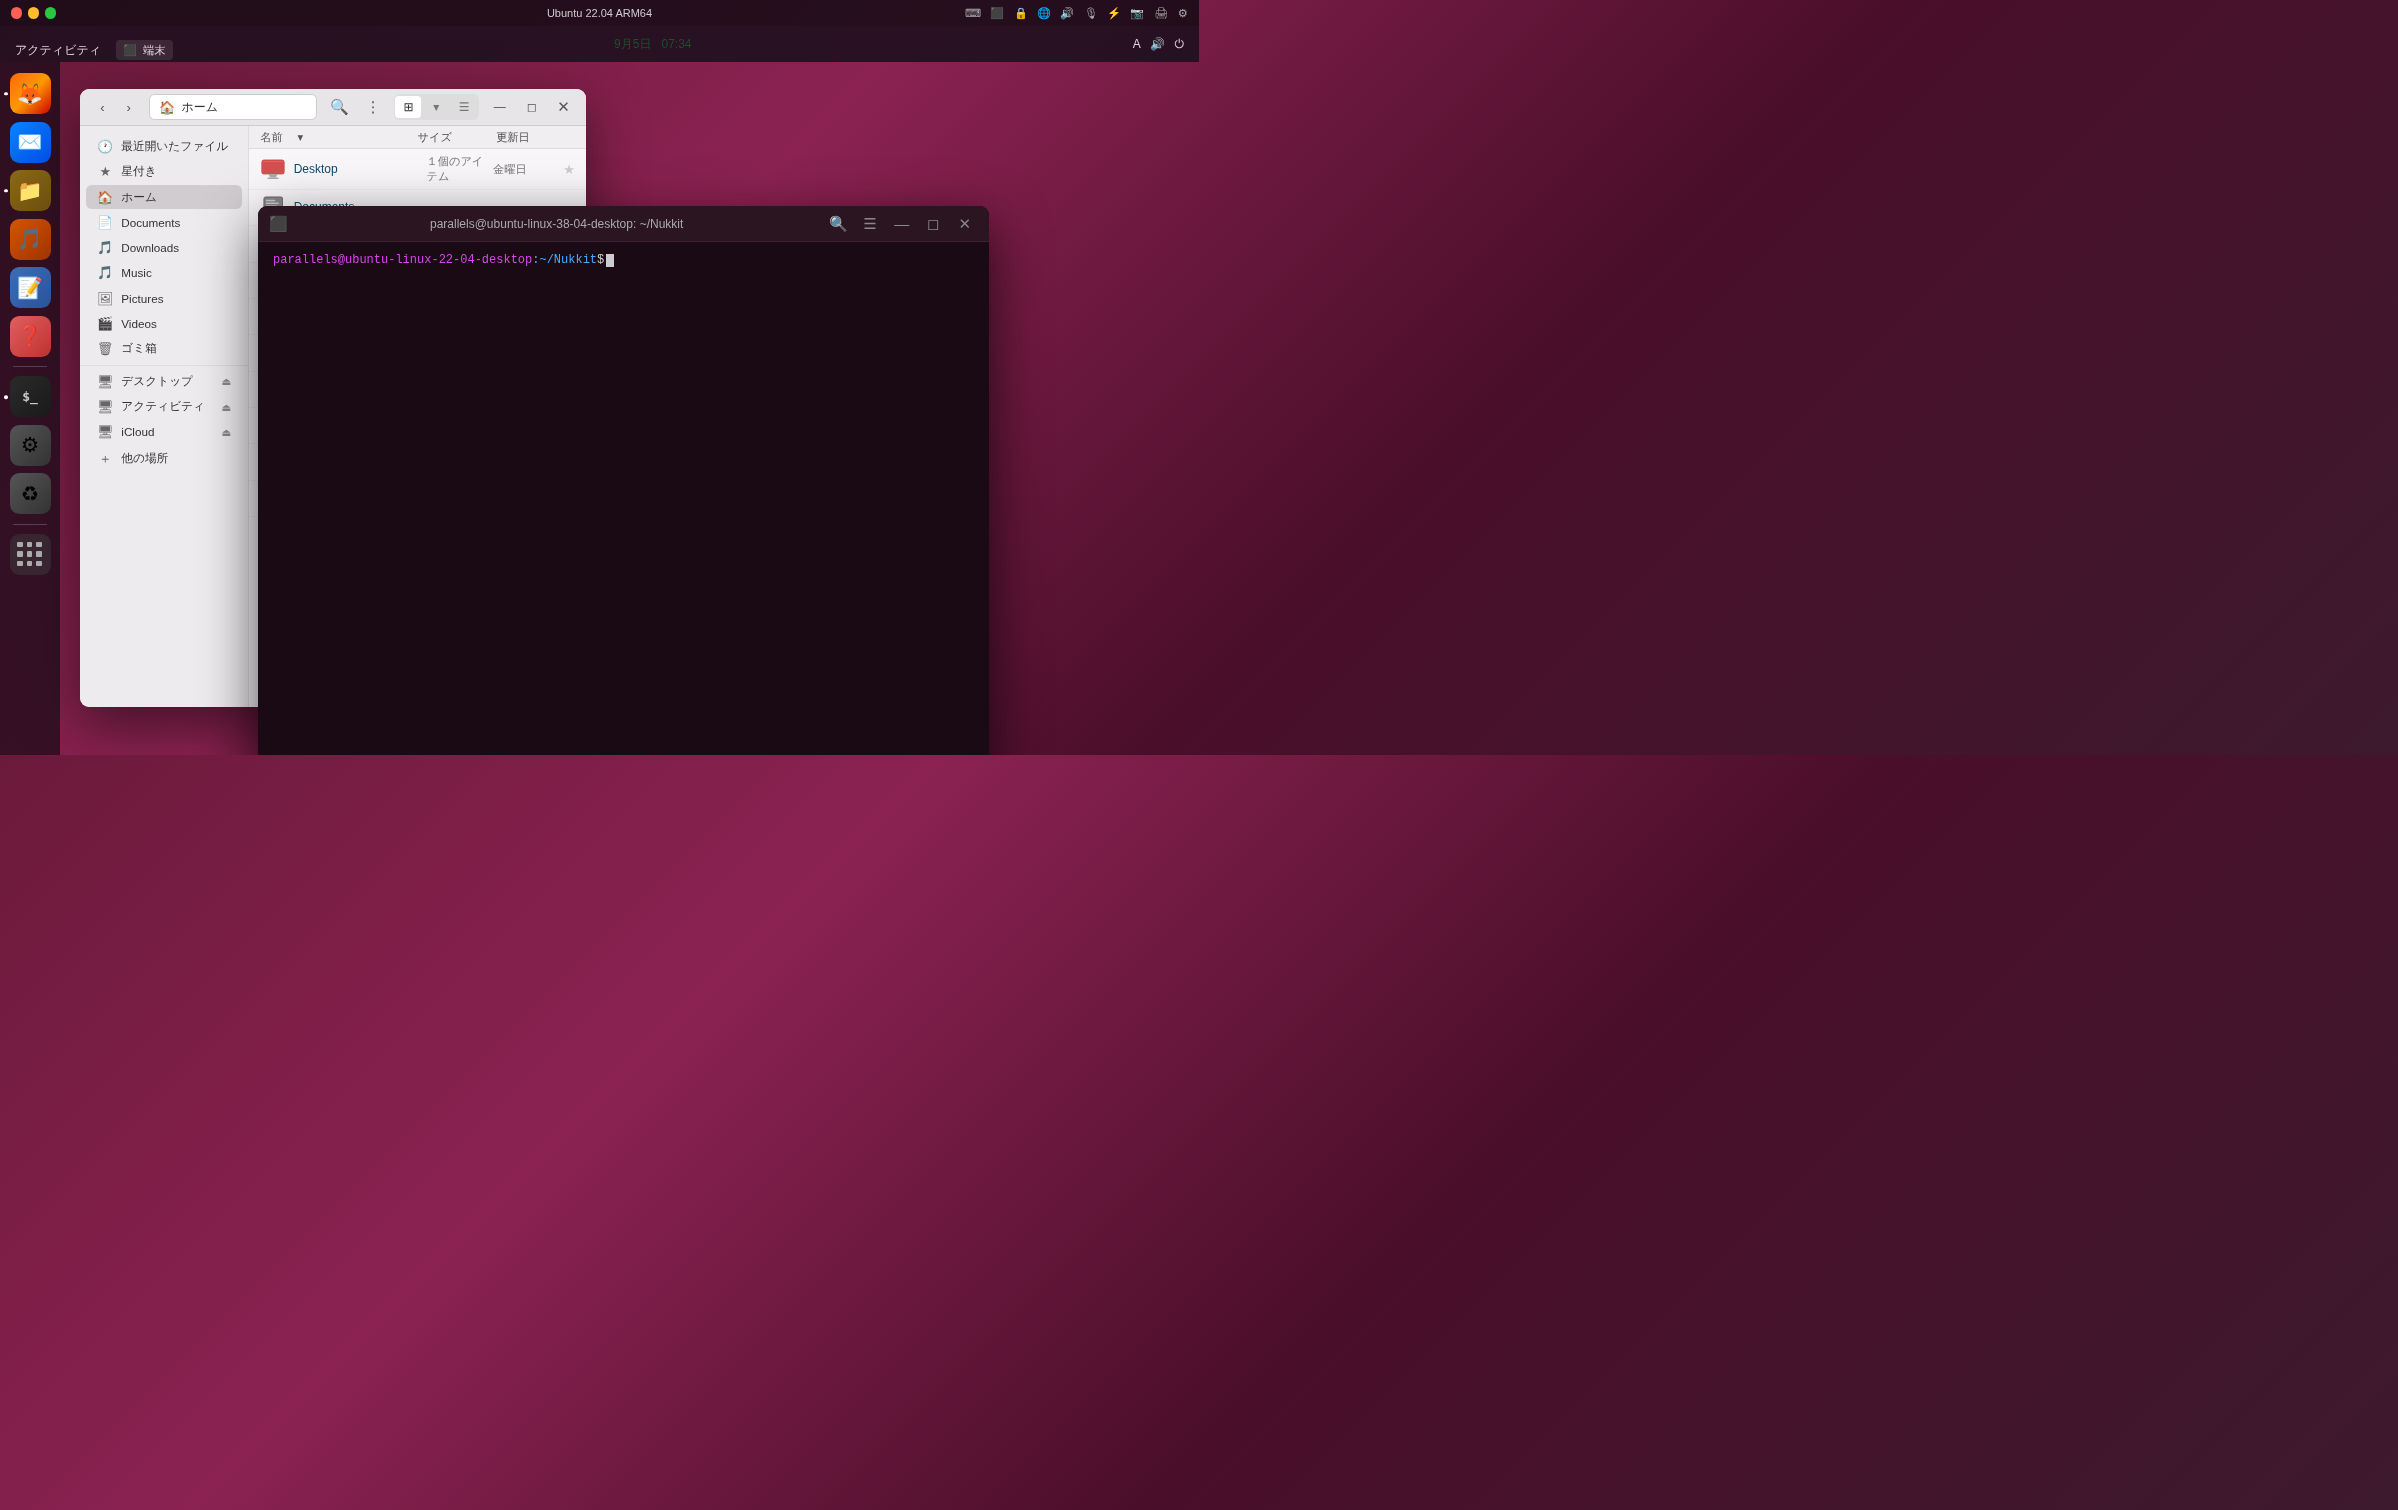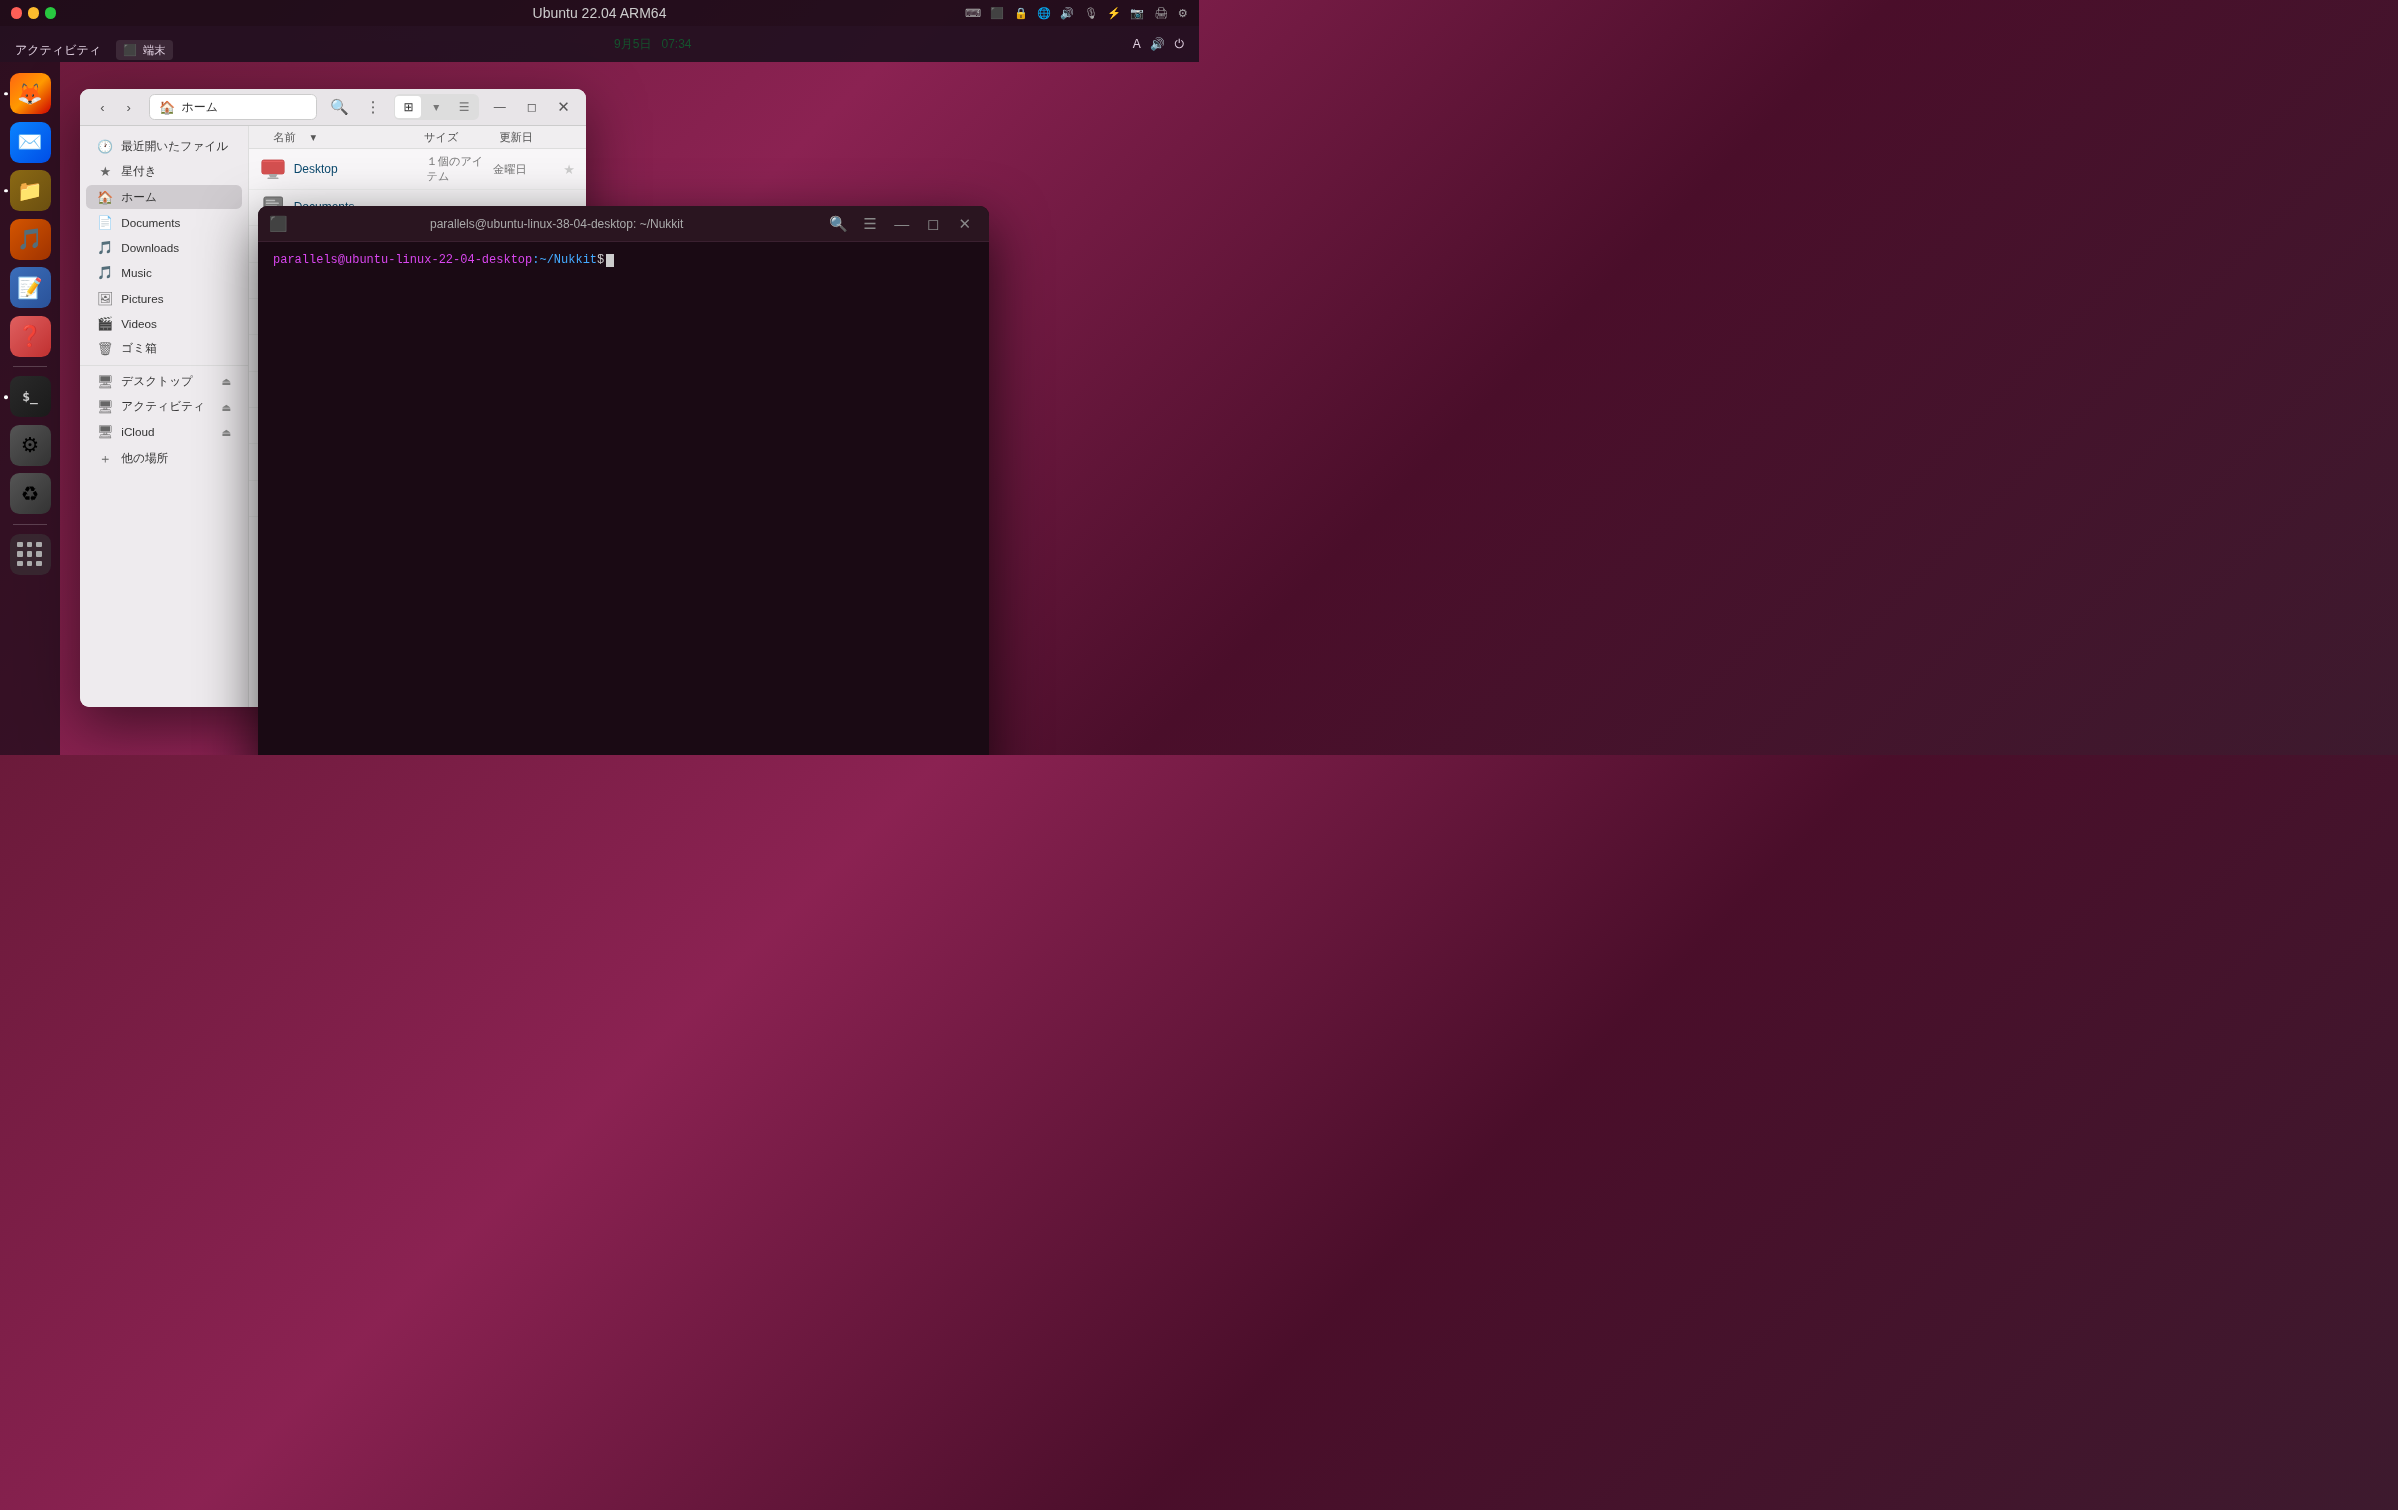--- a/index.html
+++ b/index.html
@@ -35,21 +35,21 @@
       display: flex;
       gap: 5.6px;
       align-items: center;
     }
     .tl { width: 11.2px; height: 11.2px; border-radius: 50%; }
     .tl-red { background: #ff5f57; }
     .tl-yellow { background: #febc2e; }
     .tl-green { background: #28c840; }
     .top-bar-title {
       color: #ccc;
-      font-size: 14px;
+      font-size: 11px;
       position: absolute;
       left: 50%;
       transform: translateX(-50%);
     }
     .top-bar-right {
       display: flex;
       align-items: center;
       gap: 9.4px;
     }
     .topbar-icon {
@@ -339,21 +339,21 @@
     }
     .fm-column-headers {
       display: flex;
       align-items: center;
       padding: 3.7px 11.2px;
       border-bottom: 0.9px solid #ddd;
       background: #f0eef0;
       font-size: 11.2px;
       color: #555;
     }
-    .fm-col-name { flex: 2; display: flex; align-items: center; gap: 15px; cursor: pointer; margin-left: 13px; }
+    .fm-col-name { flex: 2; display: flex; align-items: center; gap: 15px; cursor: pointer; }
     .fm-col-size { flex: 1; cursor: pointer; }
     .fm-col-date { flex: 1; cursor: pointer; }
     .fm-file-row {
       display: flex;
       align-items: center;
       padding: 4.7px 11.2px;
       border-bottom: 0.9px solid #eee;
       cursor: pointer;
       font-size: 12px;
     }

